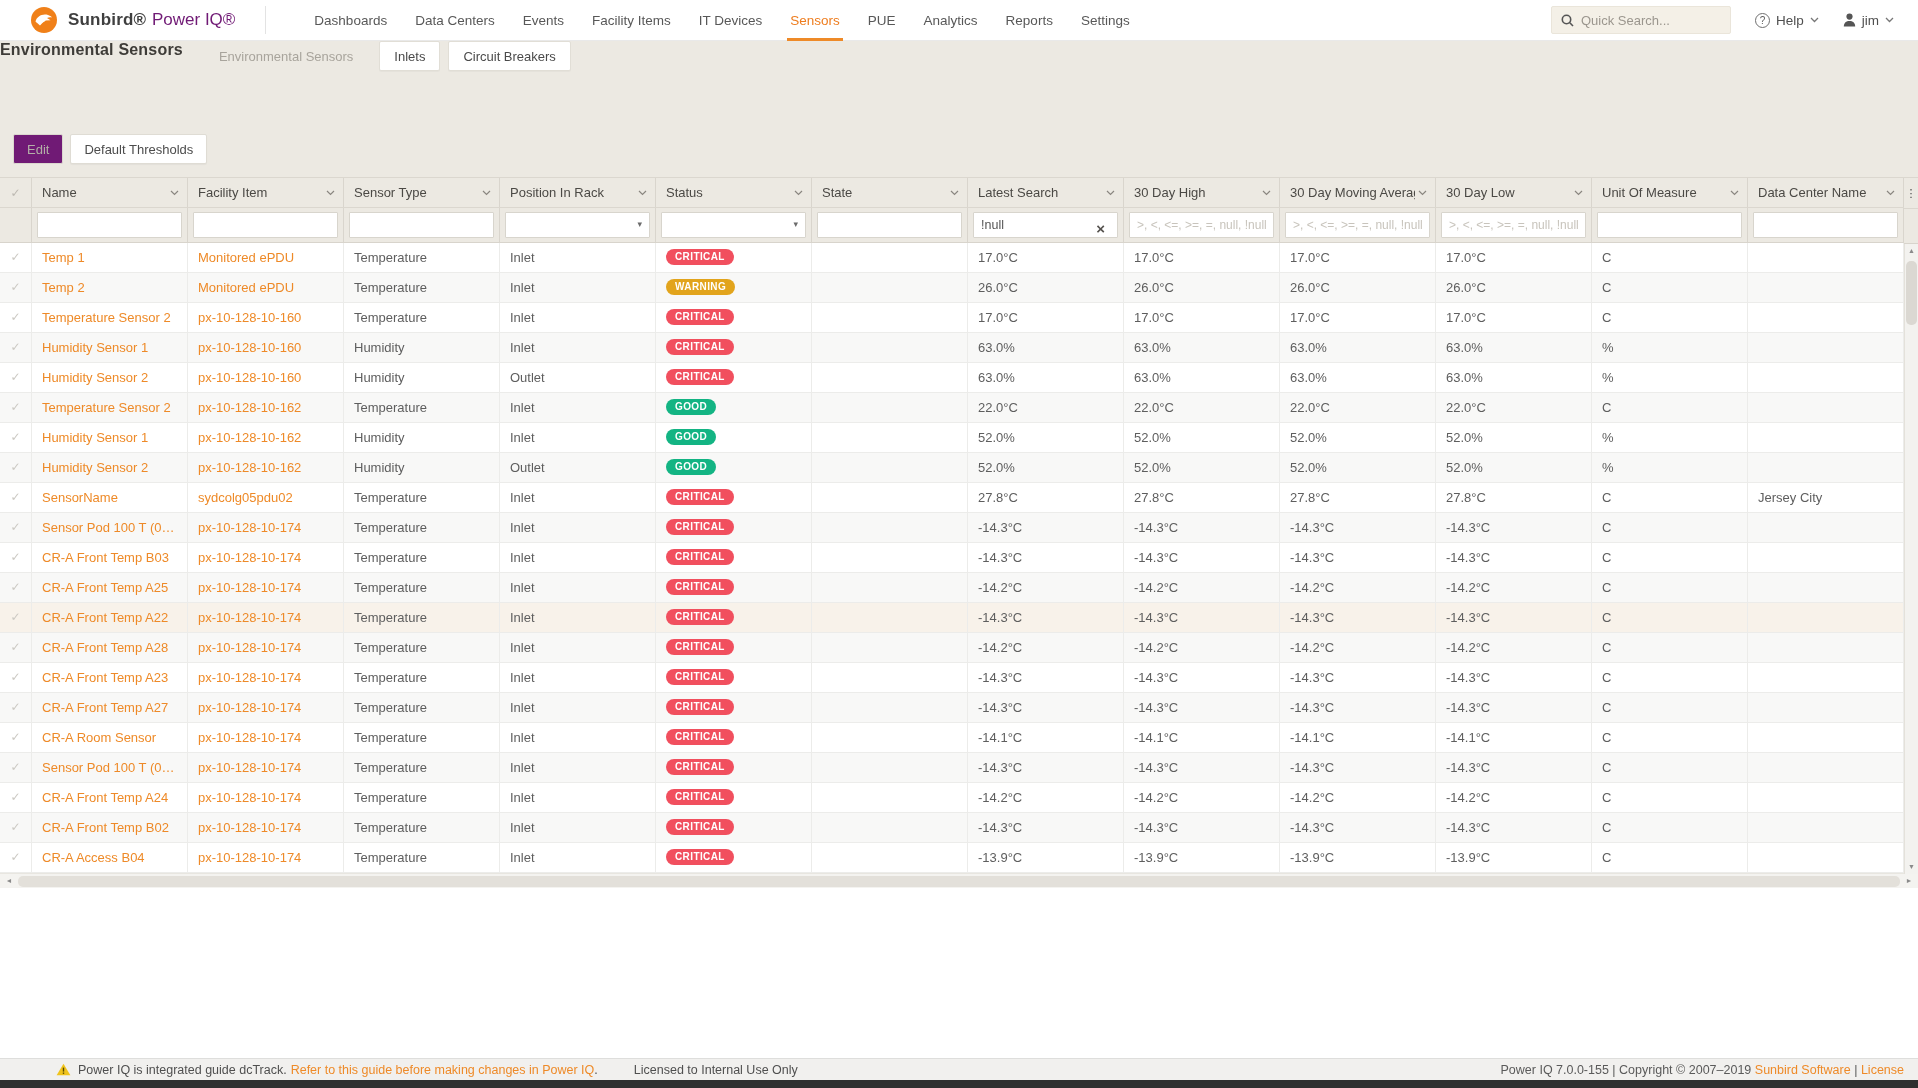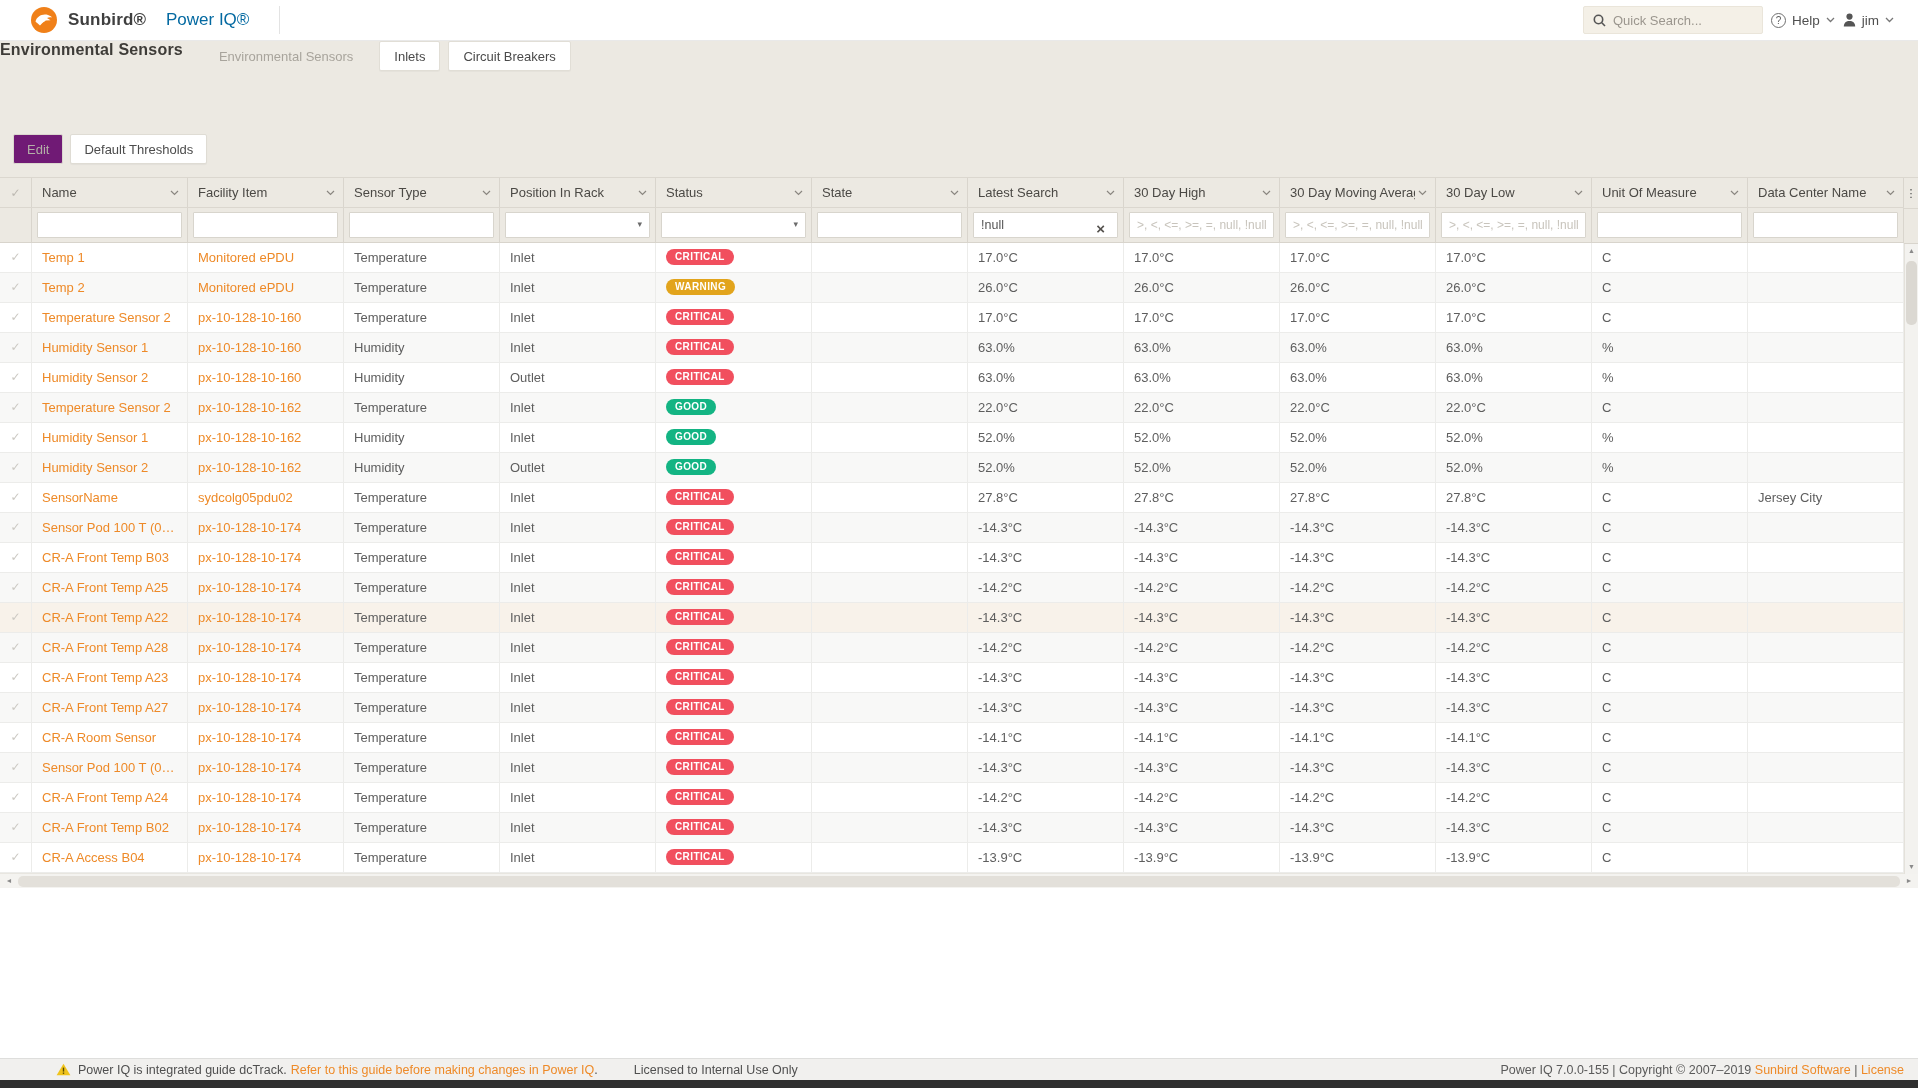--- a/index.html
+++ b/index.html
@@ -9,27 +9,27 @@
     background:#ffffff; color:#4c4c4c; font-size:13px;
     display:flex; flex-direction:column;
   }
   :root{
     --accent:#EE8A28; --beige:#ECE9E2; --hdr-border:#D9D5CD; --cell-border:#ECECEA;
   }
   
   .navbar{ height:41px; background:#fff; display:flex; align-items:center; flex-shrink:0; border-bottom:1px solid #e9e9e9; position:relative; }
   .brand{ display:flex; align-items:center; gap:10px; padding-left:30px; }
   .brand-name{ font-size:17px; color:#3f3f3f; font-weight:700; letter-spacing:.2px;}
-  .brand-prod{ font-size:17px; color:#0369a1; font-weight:400; margin-left:16px;}
+  .brand-prod{ font-size:17px; color:#701a75; font-weight:400; margin-left:2px;}
   .nav-divider{ width:1px; height:28px; background:#e3e3e3; margin-left:30px; }
   .nav-menu{ display:flex; gap:28px; margin-left:48px; height:41px; align-items:center;}
   .nav-item{ color:#585858; font-size:13.5px; cursor:pointer; position:relative; height:41px; line-height:41px; white-space:nowrap;}
   .nav-item.active{ color:#EE7D1F; }
   .nav-item.active::after{ content:""; position:absolute; left:-3px; right:-3px; bottom:0; height:3px; background:#EE8A28; }
-  .nav-right{ margin-left:auto; display:flex; align-items:center; gap:8px; padding-right:24px;}
+  .nav-right{ margin-left:auto; display:flex; align-items:center; gap:24px; padding-right:24px;}
   .quick-search{ width:180px; height:28px; background:#F4F0E7; border:1px solid #EAE5DA; border-radius:2px; display:flex; align-items:center; padding:0 9px; gap:7px;}
   .quick-search input{ border:none; background:transparent; outline:none; width:100%; font-size:13px; color:#6d6d6d; font-family:inherit;}
   .quick-search input::placeholder{ color:#9B968E; }
   .nav-group{ display:flex; align-items:center; gap:6px; cursor:pointer; color:#4f4f4f; font-size:13.5px;}
   .help-circ{ width:15px; height:15px; border:1px solid #6f6f6f; border-radius:50%; font-size:10px; line-height:13px; text-align:center; color:#5c5c5c;}
   
   .content{ background:var(--beige); flex-shrink:0; }
   .page-head{ height:53px; display:flex; align-items:flex-start; }
   .page-title{ font-size:16px; font-weight:700; color:#3E3C38; letter-spacing:.2px;}
   .page-tabs{ display:flex; align-items:center; margin-left:22px; gap:8px;}
@@ -99,20 +99,32 @@
         <path d="M5.5,15.5 C7,10.5 12,7.5 18,9 C19.5,9.4 21,10.3 22,11.4 C20,11 18.4,11.2 17,12 L20.5,14.2 L15.8,14.6 C13,17.5 9,18 5.5,15.5 Z" fill="#ffffff"></path>
         <path d="M5.5,15.5 C9,16.5 12,16.2 14.5,14.8 L10,19.5 Z" fill="#ffffff"></path>
       </svg>
     </span>
     <span>
       <span class="brand-name">Sunbird®</span>
       <span class="brand-prod">Power IQ®</span>
     </span>
   </div>
   <div class="nav-divider"></div>
+  <div class="nav-menu">
+      <span class="nav-item">Dashboards</span>
+      <span class="nav-item">Data Centers</span>
+      <span class="nav-item">Events</span>
+      <span class="nav-item">Facility Items</span>
+      <span class="nav-item">IT Devices</span>
+      <span class="nav-item active">Sensors</span>
+      <span class="nav-item">PUE</span>
+      <span class="nav-item">Analytics</span>
+      <span class="nav-item">Reports</span>
+      <span class="nav-item">Settings</span>
+    </div>
   <div class="nav-right">
     <div class="quick-search">
       <span style="display:flex">
         <svg width="13" height="13" viewBox="0 0 13 13">
             <circle cx="5.5" cy="5.5" r="4.2" fill="none" stroke="#555" stroke-width="1.6"></circle>
             <line x1="8.8" y1="8.8" x2="12" y2="12" stroke="#555" stroke-width="1.6"></line>
           </svg>
       </span>
       <input type="text" placeholder="Quick Search..." style="">
     </div>

